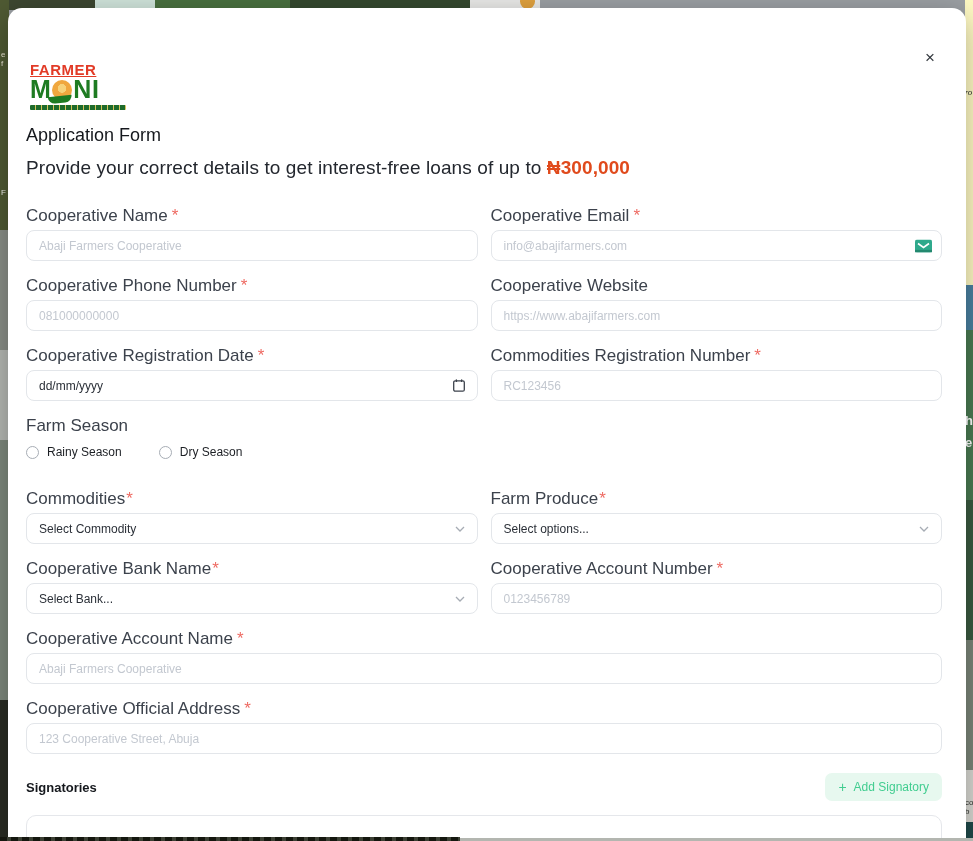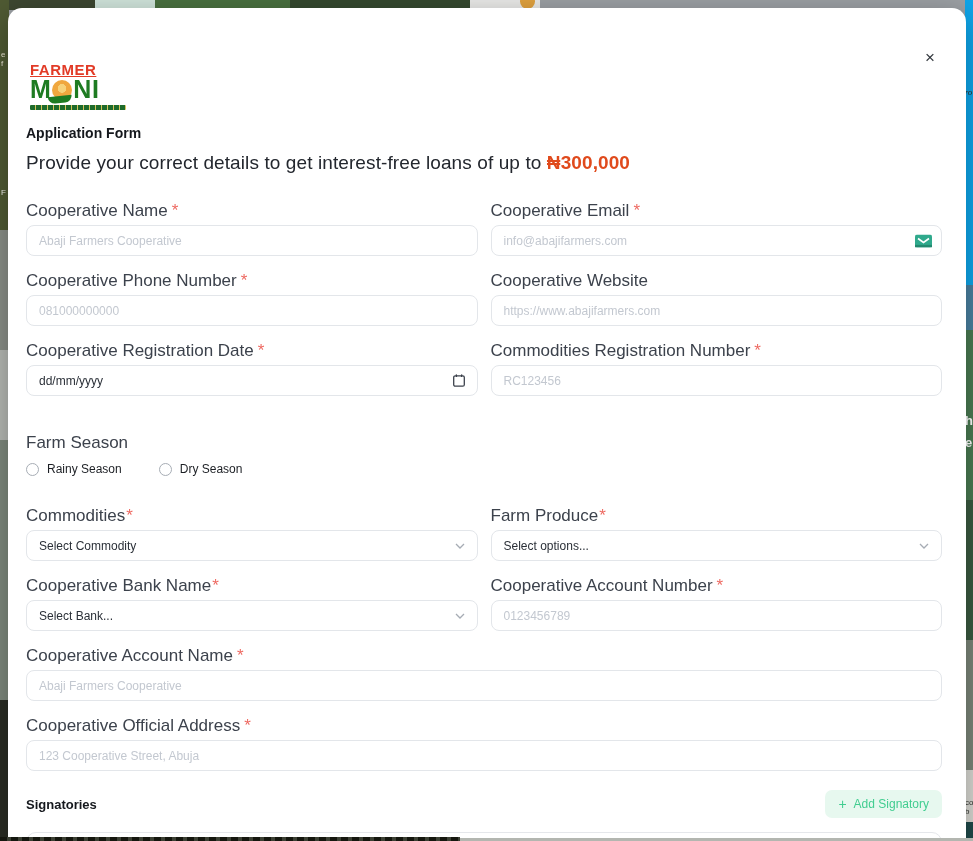--- a/index.html
+++ b/index.html
@@ -20,21 +20,21 @@
   .bk-t5 { left:470px; top:0; width:70px; height:10px; background:#e9e9e7; }
   .bk-dot { left:520px; top:-6px; width:15px; height:15px; border-radius:50%; background:#e0a13e; }
   
   .bk-l1 { left:0; top:0; width:9px; height:230px; background:#4f5a33; color:#e8e4d2; }
   .bk-l1 span { color:#e8e4d2; padding-left:1px; }
   .bk-l2 { left:0; top:230px; width:9px; height:120px; background:#8a8f88; }
   .bk-l3 { left:0; top:350px; width:9px; height:90px; background:#b5b8b3; }
   .bk-l4 { left:0; top:440px; width:9px; height:260px; background:#7e897d; }
   .bk-l5 { left:0; top:700px; width:9px; height:141px; background:#2a2d24; }
   
-  .bk-r1 { right:0; top:0; width:8px; height:285px; background:#0ea5e9;font-style:italic; }
+  .bk-r1 { right:0; top:0; width:8px; height:285px; background:#fef9c3;font-style:italic; }
   .bk-r2 { right:0; top:285px; width:8px; height:45px; background:#4a80a0; }
   .bk-r3 { right:0; top:330px; width:8px; height:170px; background:#4a7a52; }
   .bk-r3 span { color:#fff; font-weight:bold; font-size:13px; line-height:22px; }
   .bk-r4 { right:0; top:500px; width:8px; height:140px; background:#3a5a40; }
   .bk-r5 { right:0; top:640px; width:8px; height:130px; background:#7a8578; }
   .bk-r6 { right:0; top:770px; width:8px; height:52px; background:#d8d8d2; }
   .bk-r7 { right:0; top:822px; width:8px; height:19px; background:#1f4a4a; }
   
   .bk-b1 { left:0; bottom:0; width:100%; height:3px; background:#b3b6b0; z-index:4; }
   .bk-b2 { left:0; bottom:0; width:460px; height:4px; z-index:5;
@@ -57,42 +57,42 @@
   .logo-w1 { font-size:15px; font-weight:800; letter-spacing:.5px; color:#e23b27; line-height:15px;text-decoration:underline; }
   .logo-w2 { display:flex; align-items:center; font-size:25px; font-weight:800; color:#1e7b22; line-height:25px; letter-spacing:.5px; }
   .coin { display:inline-block; width:20px; height:20px; border-radius:50%;
           background:radial-gradient(circle at 50% 42%, #f6d27a 0 28%, #f0a73e 29% 72%, #d88c2a 73%);
           margin:0 1px; position:relative; }
   .coin::after { content:""; position:absolute; left:-4px; bottom:-3px; width:24px; height:7px;
                  border-radius:0 0 12px 12px; background:#1e7b22; transform:rotate(-6deg); }
   .logo-banner { margin-top:3px; height:5px; width:96px; border-radius:1px;
                  background:repeating-linear-gradient(90deg,#1e6b2b 0 5px,#d8c45a 5px 6px); }
   
-  .title { margin-top:15px; font-size:14px; font-weight:700; color:#15181d; }
+  .title { margin-top:15px; font-size:18px; font-weight:400; color:#15181d; }
   .subtitle { margin-top:11px; font-size:19px; color:#23272e; letter-spacing:.1px; }
   .subtitle .amt { font-weight:700; color:#e04a1c; }
   
   .form { margin-top:29px; display:grid; grid-template-columns:1fr 1fr; column-gap:13px; }
   .span2 { grid-column:1 / -1; }
   .field { margin-bottom:17px; }
   .label { font-size:17px; color:#3c424c; margin-bottom:7px; line-height:15px; }
   .req { color:#ee6a62; margin-left:4px; }
   .req.tight { margin-left:1px; }
   .input {
     width:100%; height:31px; border:1px solid #e3e6ea; border-radius:8px;
     padding:0 12px; font-size:12px; color:#2b3038; background:#fff;
     font-family:inherit; outline:none;
   }
   .input::placeholder { color:#c3c8d0; }
   .inputwrap { position:relative; }
   .icon-right { position:absolute; right:10px; top:50%; transform:translateY(-50%); display:flex; }
   .fakebox { display:flex; align-items:center; justify-content:space-between; cursor:pointer;gap:29px; }
   .fakebox .val { font-size:12px; color:#2b3038; }
   
-  .season-label { margin-bottom:12px;margin-top:22px; }
+  .season-label { margin-bottom:12px; }
   .radio-row { display:flex; gap:37px; margin-bottom:32px; }
   .radio-opt { display:flex; align-items:center; cursor:pointer; }
   .radio-circle { width:13px; height:13px; border:1px solid #a7adb5; border-radius:50%; background:#fff; margin-right:8px; flex:none; }
   .radio-text { font-size:12px; color:#1c1f24; }
   
   .sig-row { display:flex; justify-content:space-between; align-items:center; margin-top:2px; }
   .sig-heading { font-size:13px; font-weight:700; color:#15181d; }
   .add-btn { display:flex; align-items:center; gap:7px; background:#e7f8ef; color:#41cd90;
              border:none; border-radius:7px; padding:7px 13px; font-size:12px; cursor:pointer;
              font-family:inherit; }

